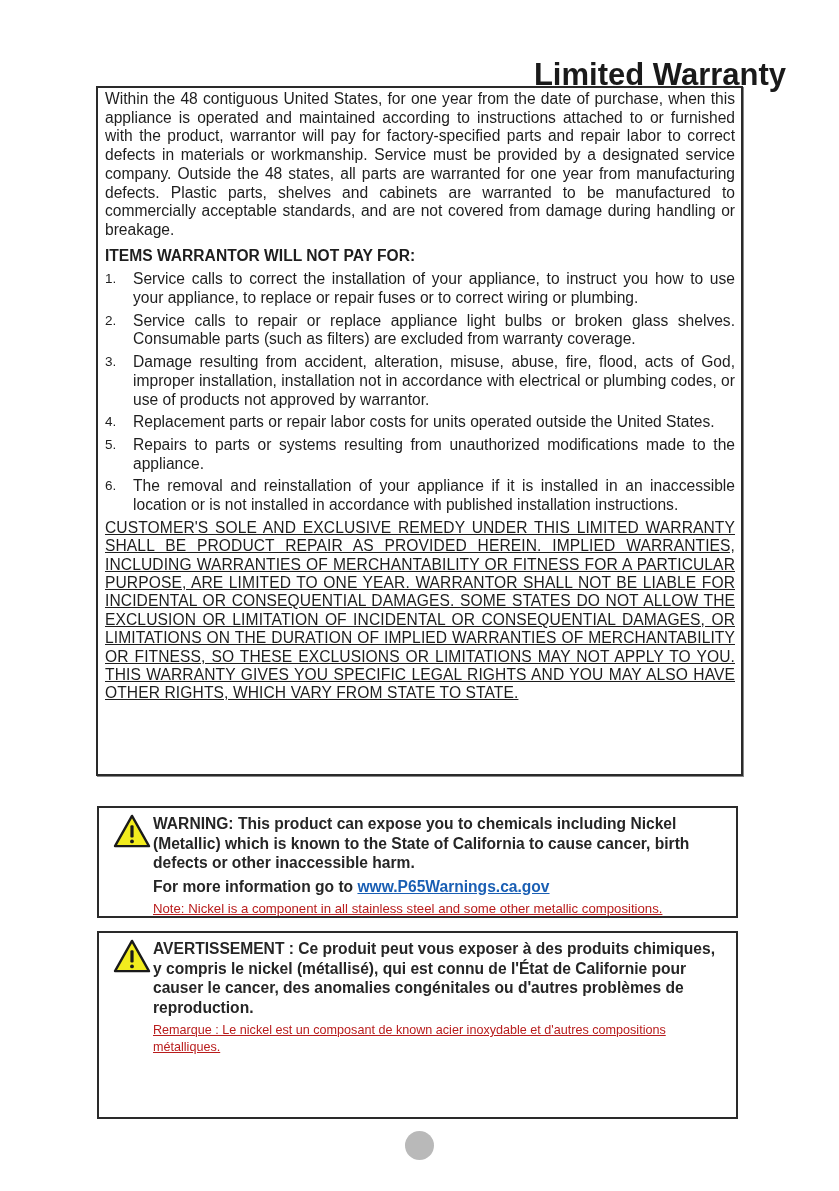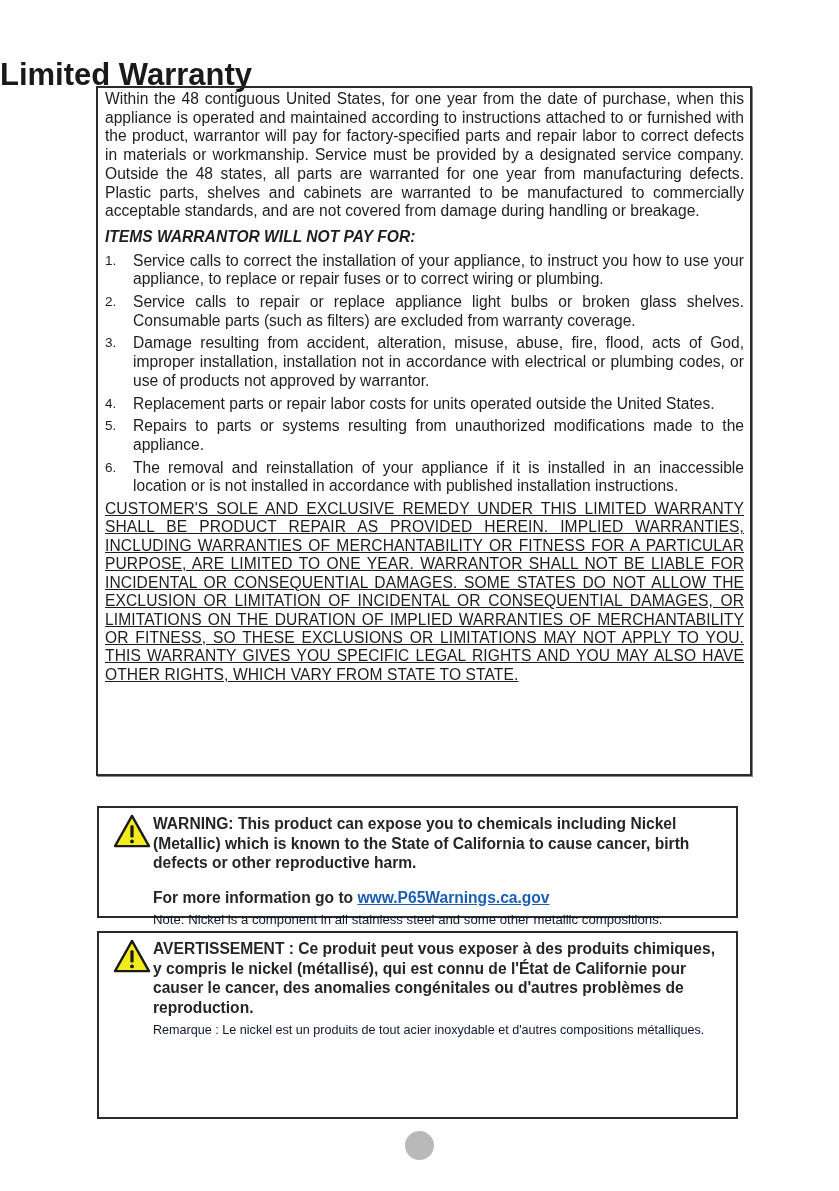--- a/index.html
+++ b/index.html
@@ -2,36 +2,35 @@
 <html><head>
   <meta charset="utf-8">
   <style>
     html, body { margin: 0; padding: 0; background: #ffffff; }
     body {
       width: 839px; height: 1191px; position: relative; overflow: hidden;
       font-family: "Liberation Sans", sans-serif; color: #1e1e1e;
     }
     .title {
       position: absolute; left: 0; width: 786px; top: 34px;
-      text-align: left; font-weight: bold; font-size: 31px; line-height: 40px;
+      text-align: right; font-weight: bold; font-size: 31px; line-height: 40px;
       color: #1a1a1a;
     }
     .main-box {
       position: absolute; left: 96px; top: 86px; width: 643px; height: 686px;
       border: 2px solid #2a2a2a; box-sizing: content-box;
       box-shadow: 1px 1px 0 #888;
-      padding-left: 9px;
     }
     .main-inner { position: absolute; left: 7px; right: 6px; top: 2px; }
     .para {
       font-size: 15.6px; line-height: 18.7px; text-align: justify;
       text-align-last: left; margin: 0;
     }
     .items-heading {
-      font-weight: bold; font-style: italic; font-size: 15.6px;
+      font-weight: bold; font-size: 15.6px;
       line-height: 18.7px; margin: 7px 0 5px 0;
     }
     ol.items { list-style: none; margin: 0; padding: 0; }
     ol.items li {
       position: relative; padding-left: 28px; font-size: 15.6px;
       line-height: 18.7px; text-align: justify; text-align-last: left;
       margin-bottom: 4px;
     }
     ol.items li .num {
       position: absolute; left: 0; top: 0; font-size: 13.5px;
@@ -53,25 +52,25 @@
     .warn-icon {
       position: absolute; left: 14px; top: 6px; width: 38px; height: 34px;
     }
     .warn-body { position: absolute; left: 54px; right: 10px; top: 6px; }
     .warn-bold {
       font-weight: bold; font-size: 15.6px; line-height: 19.5px; margin: 0;
       color: #262626;
     }
     .warn-link-line {
       font-weight: bold; font-size: 15.6px; line-height: 19.5px;
-      margin: 15px 0 0 0; color: #262626;
+      margin: 4px 0 0 0; color: #262626;
     }
     .warn-link { color: #1a5fb4; text-decoration: underline; }
     .warn-note {
-      font-size: 13.2px; line-height: 17px; margin: 4px 0 0 0; color: #0f172a;
+      font-size: 13.2px; line-height: 17px; margin: 4px 0 0 0; color: #b91c1c; text-decoration: underline;
     }
     .fr .warn-link-line { margin-top: 7px; }
     .fr .warn-note { margin-top: 5px; font-size: 12.6px; line-height: 16.5px; }
     .page-dot {
       position: absolute; left: 405px; top: 1131px; width: 29px; height: 29px;
       border-radius: 50%; background: #b9b9b9;
     }
   </style>
 </head>
 <body>
@@ -94,31 +93,31 @@
   </div>
 </div>
 
 <div class="warn-box en">
   <svg class="warn-icon" viewBox="0 0 40 36">
     <polygon points="20,2 38,34 2,34" fill="#f2ec1e" stroke="#1a1a1a" stroke-width="2.5" stroke-linejoin="round"></polygon>
     <rect x="18.3" y="12" width="3.4" height="13" rx="1.2" fill="#1a1a1a"></rect>
     <circle cx="20" cy="29" r="2" fill="#1a1a1a"></circle>
   </svg>
   <div class="warn-body">
-    <p class="warn-bold">WARNING:  This product can expose you to chemicals including Nickel (Metallic) which is known to the State of California to cause cancer, birth defects or other reproductive harm.</p>
+    <p class="warn-bold">WARNING:  This product can expose you to chemicals including Nickel (Metallic) which is known to the State of California to cause cancer, birth defects or other inaccessible harm.</p>
     <p class="warn-link-line"><span>For more information go to </span><a class="warn-link">www.P65Warnings.ca.gov</a></p>
     <p class="warn-note">Note: Nickel is a component in all stainless steel and some other metallic compositions.</p>
   </div>
 </div>
 
 <div class="warn-box fr">
   <svg class="warn-icon" viewBox="0 0 40 36">
     <polygon points="20,2 38,34 2,34" fill="#f2ec1e" stroke="#1a1a1a" stroke-width="2.5" stroke-linejoin="round"></polygon>
     <rect x="18.3" y="12" width="3.4" height="13" rx="1.2" fill="#1a1a1a"></rect>
     <circle cx="20" cy="29" r="2" fill="#1a1a1a"></circle>
   </svg>
   <div class="warn-body">
     <p class="warn-bold">AVERTISSEMENT : Ce produit peut vous exposer à des produits chimiques, y compris le nickel (métallisé), qui est connu de l'État de Californie pour causer le cancer, des anomalies congénitales ou d'autres problèmes de reproduction.</p>
-    <p class="warn-note">Remarque : Le nickel est un produits de tout acier inoxydable et d'autres compositions métalliques.</p>
+    <p class="warn-note">Remarque : Le nickel est un composant de known acier inoxydable et d'autres compositions métalliques.</p>
   </div>
 </div>
 
 <div class="page-dot"></div>
 
 </body></html>

